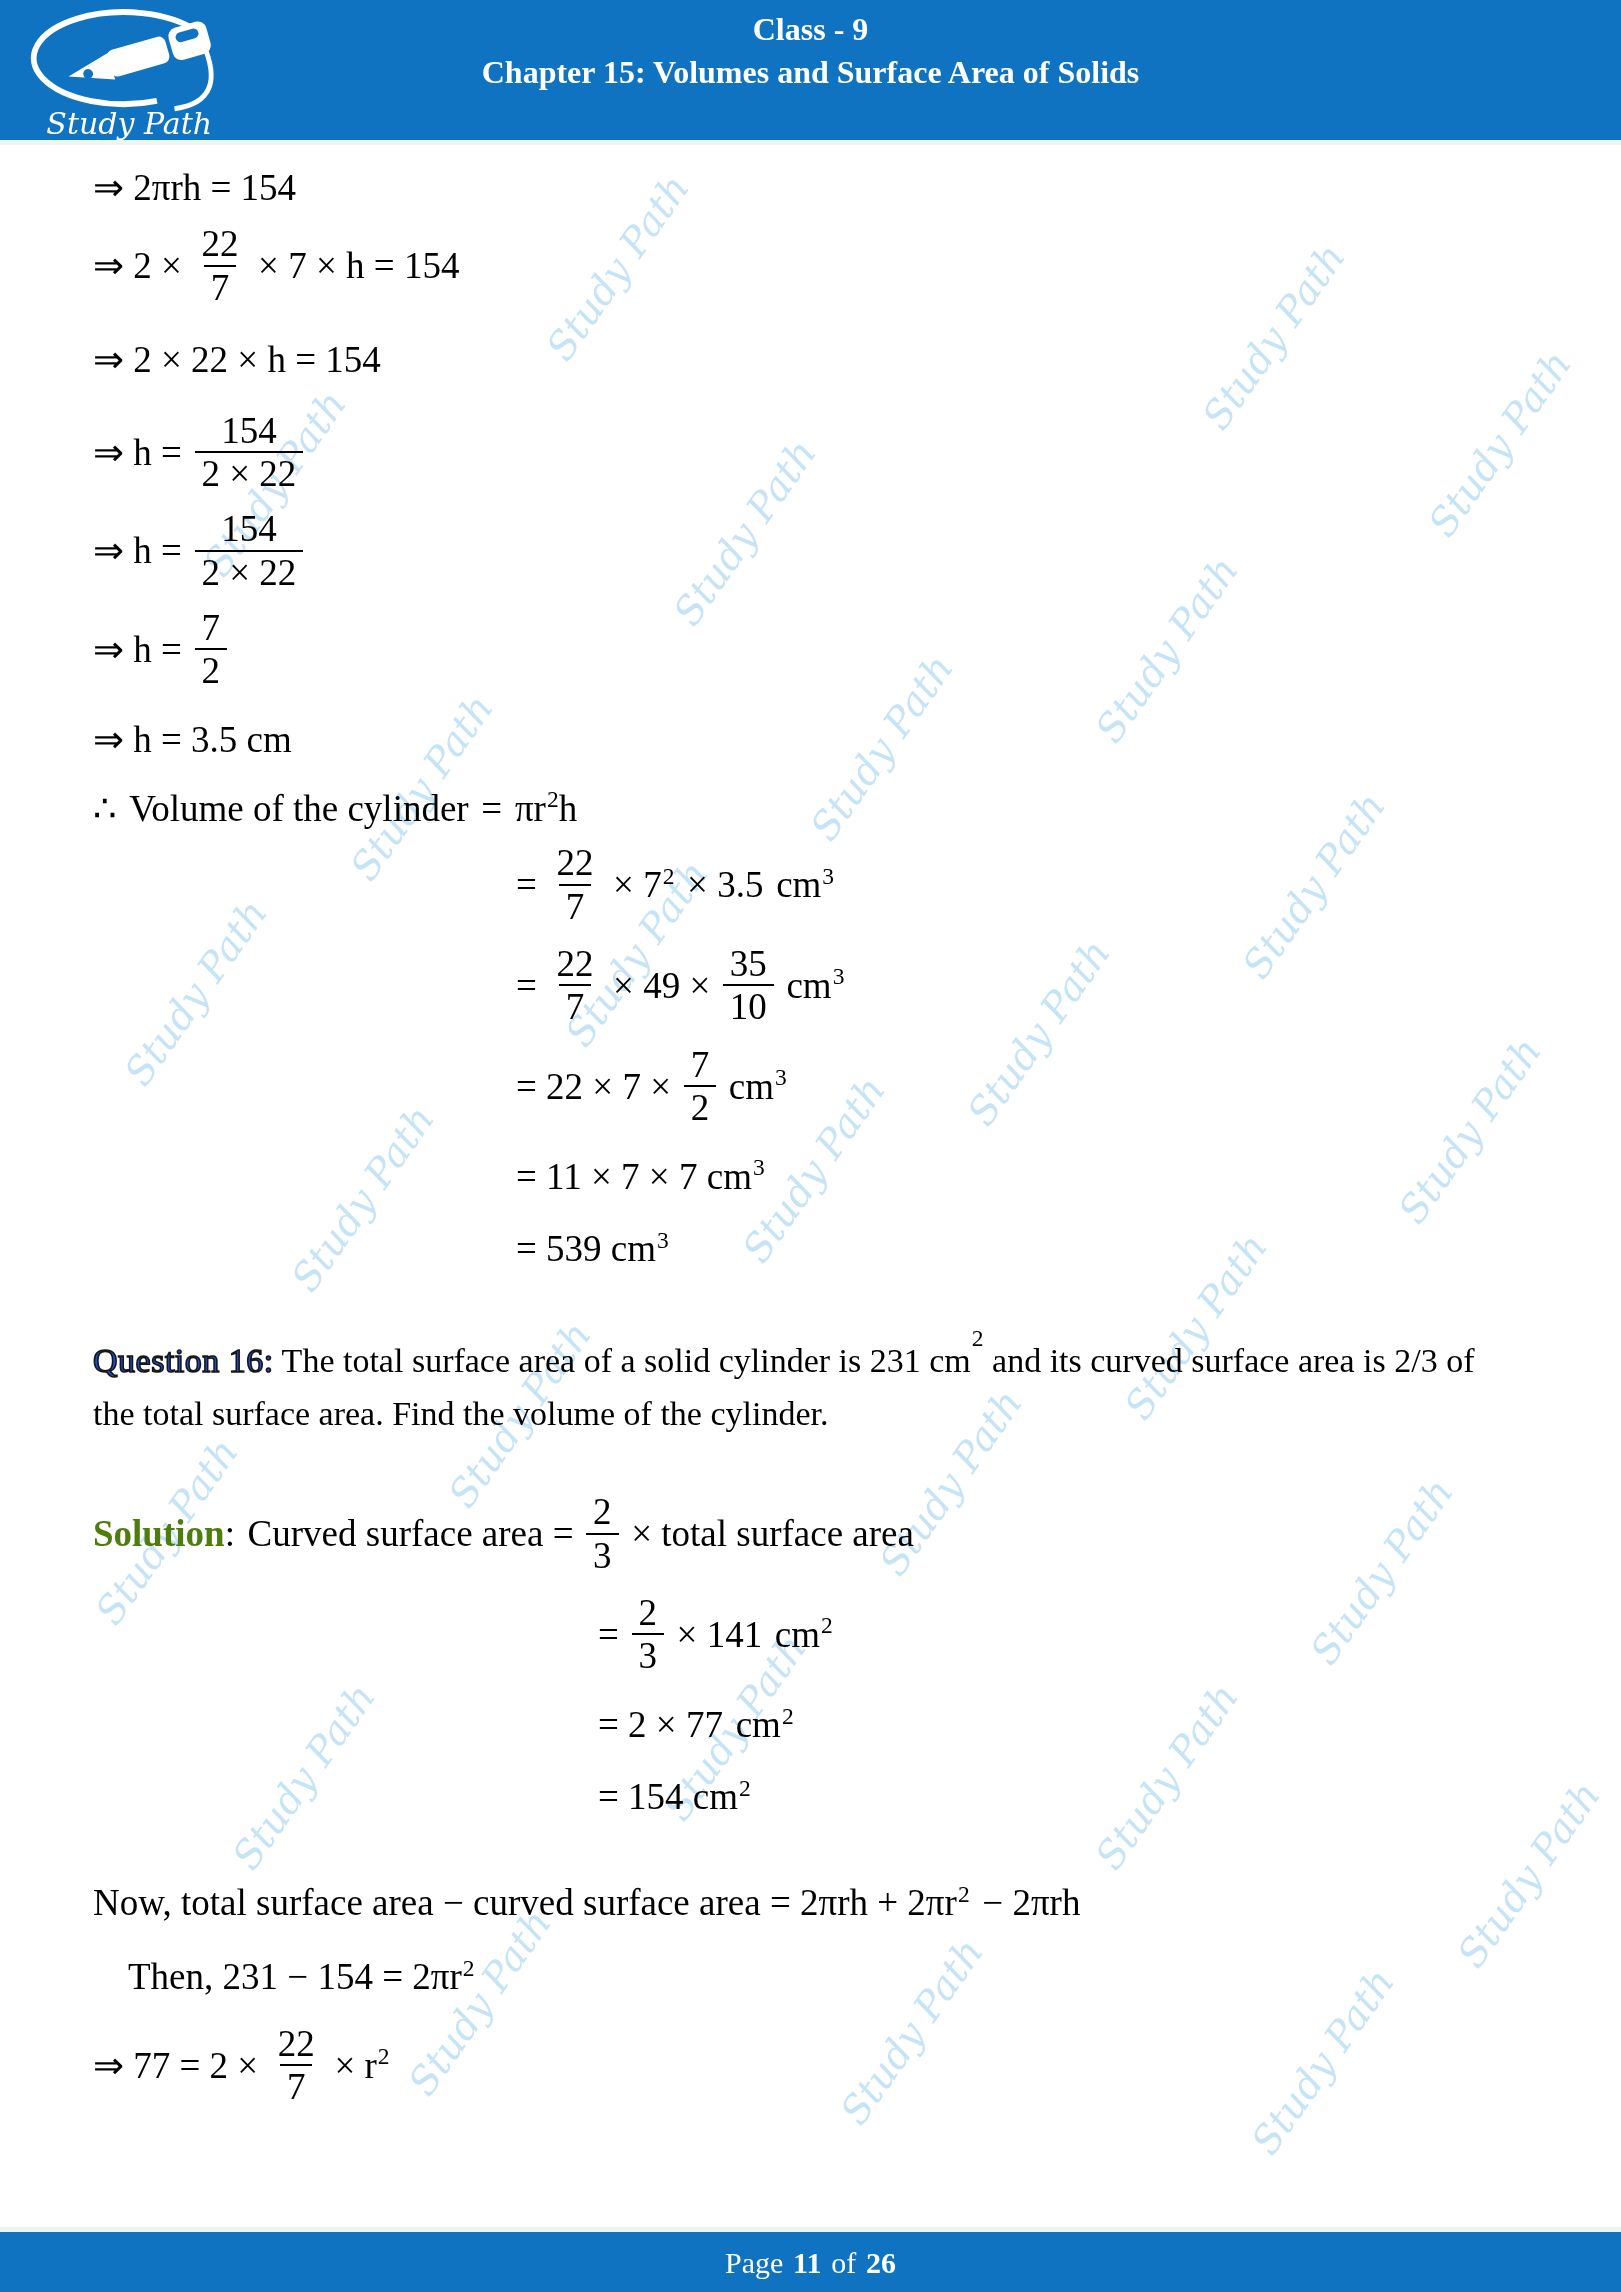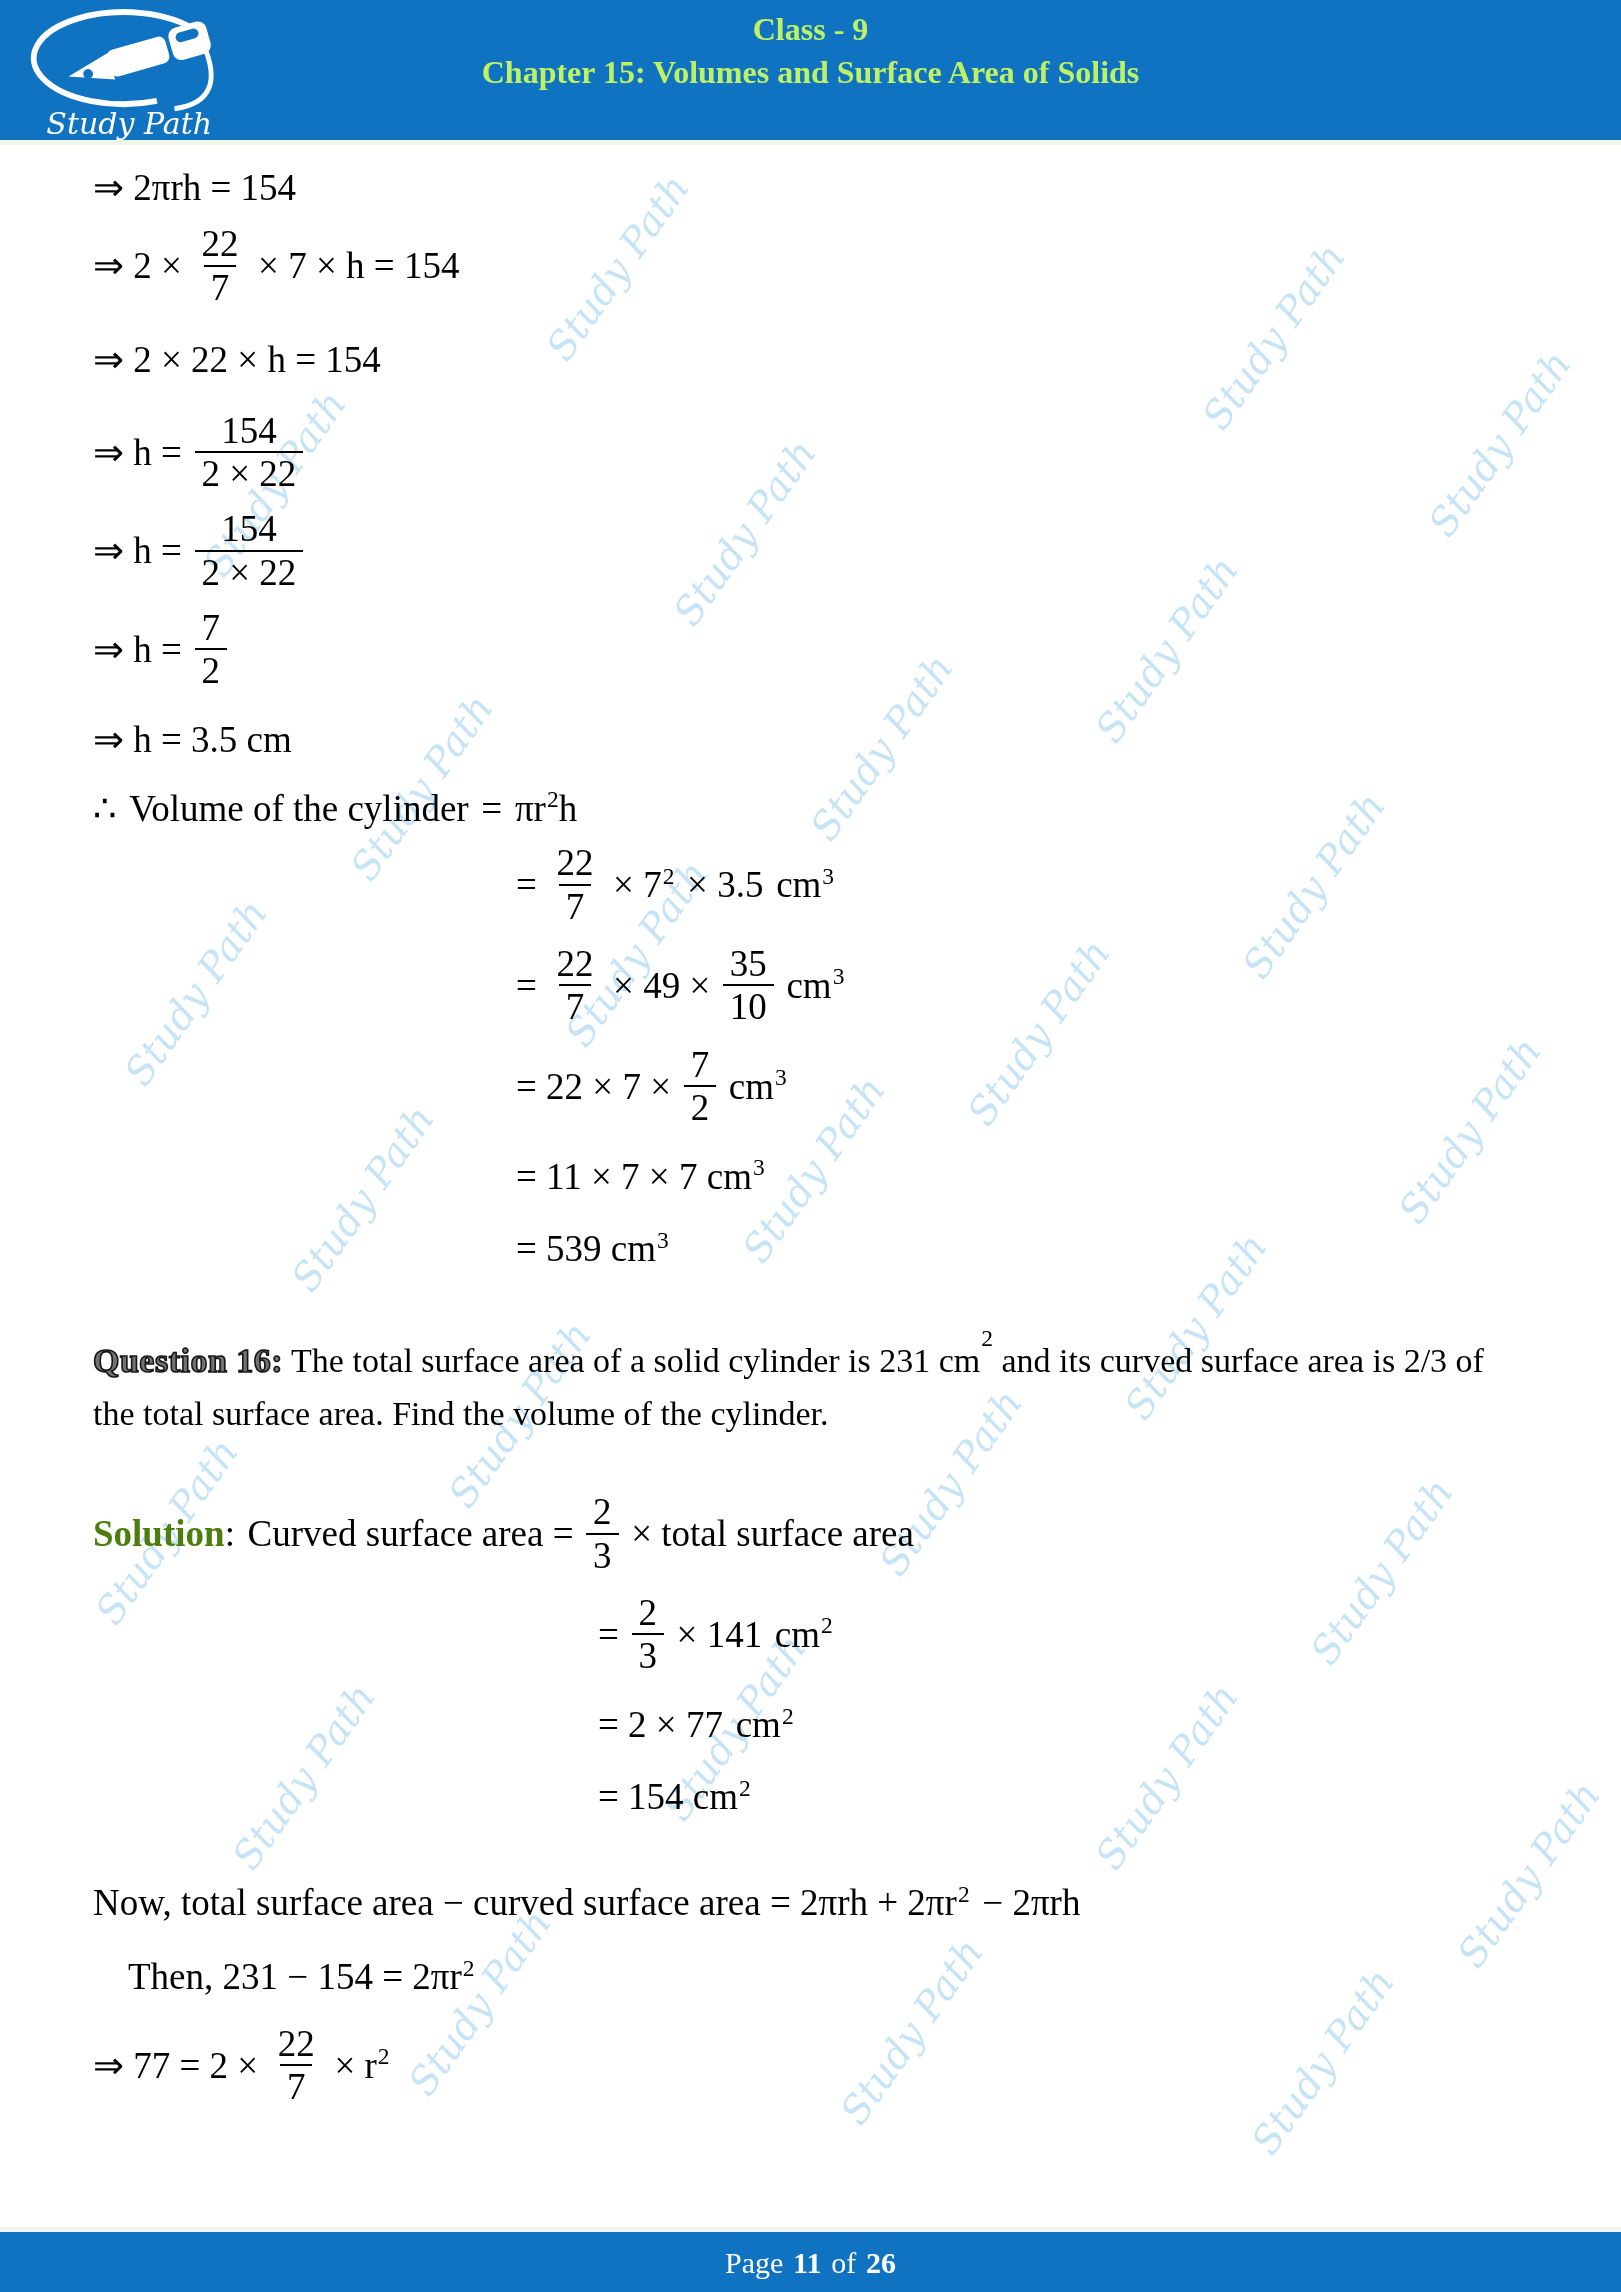--- a/index.html
+++ b/index.html
@@ -10,21 +10,21 @@
   }
 
   
   .phead {
     position:absolute; top:0; left:0; width:100%; height:145px;
     background:#1073c2; border-bottom:5.9px solid #eef7ea;
     box-sizing:border-box;
   }
   .phead .titles {
     position:absolute; left:0; top:7.8px; width:100%;
-    text-align:center; color:#bef264; font-weight:bold;
+    text-align:center; color:#ffffff; font-weight:bold;
     font-size:32px; line-height:43px;
   }
   .logo {
     position:absolute; left:15.7px; top:3.9px; width:227px; height:137px;
   }
   .logo svg { position:absolute; left:0; top:0; }
   .logo .logo-text {
     position:absolute; left:0; bottom:0px; width:100%;
     text-align:center; color:#fff; font-style:italic;
     font-size:30px; font-family:"DejaVu Serif", serif;
@@ -58,21 +58,21 @@
   .frac .num { padding:0 6.9px; }
   .frac .den { padding:0 6.9px; border-top:2.9px solid #000; }
   sup.s {
     font-size:23.5px; line-height:0; position:relative; top:-13.7px;
     margin-left:1px;
   }
   .question {
     margin:0; font-size:34px; line-height:1.56; max-width:1426px;
   }
   .qlabel {
-    font-weight:bold; color:#737373;
+    font-weight:normal; color:#1d4ed8;
     -webkit-text-stroke:1.6px #161616;
     letter-spacing:0.5px;
     text-shadow:0 0 1px #333;
   }
   .sol-label { font-weight:bold; color:#4d7c0f; }
 
   
   .pfoot {
     position:absolute; left:0; bottom:0; width:100%; height:66px;
     background:#1073c2; border-top:5.9px solid #eef3ec;

